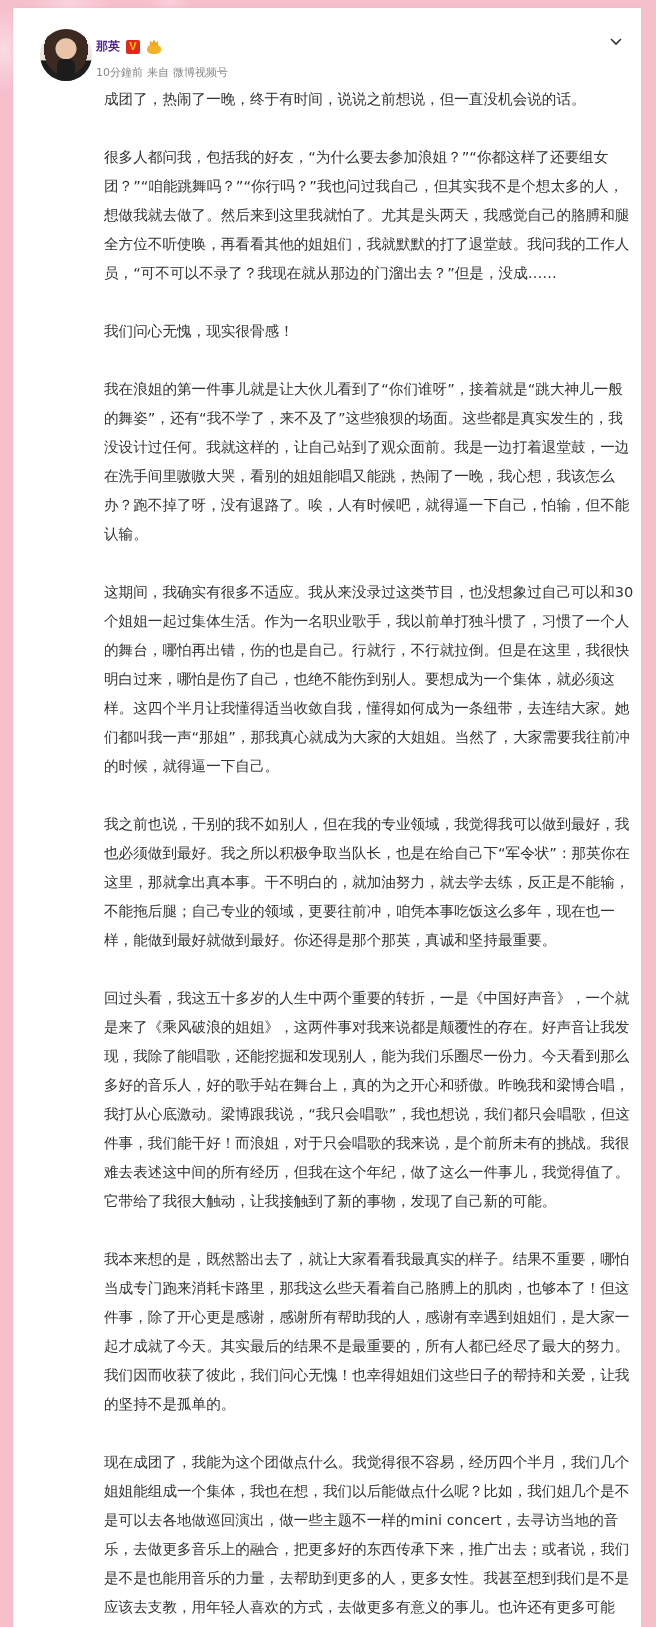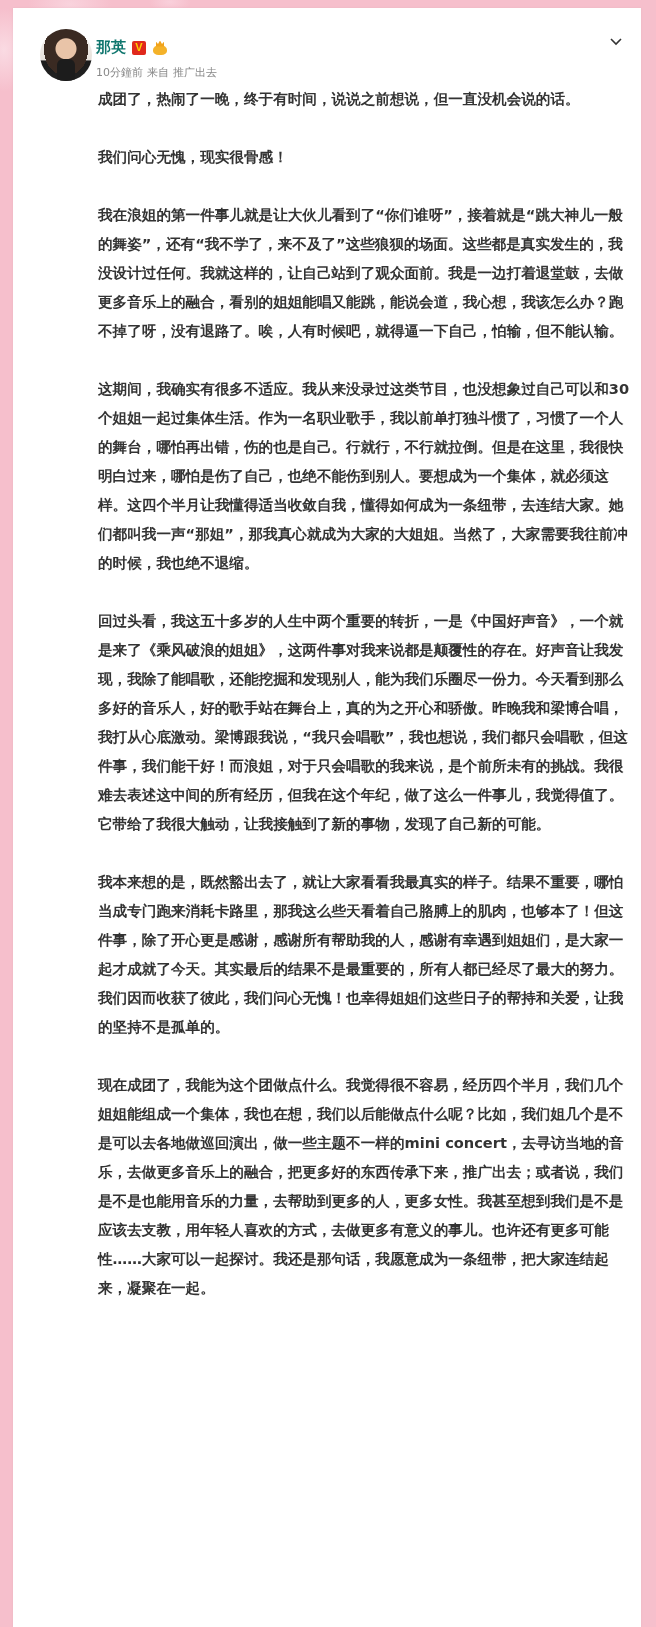--- a/index.html
+++ b/index.html
@@ -29,21 +29,21 @@
       linear-gradient(180deg,#f4f1ee 0%, #e8e2dc 60%, #1b1b1b 61%, #222 100%);
     overflow:hidden;
   }
   .avatar::after {
     content:""; position:absolute; left:17px; top:30px; width:18px; height:22px;
     background:#1c1c1c; border-radius:6px 6px 0 0;
   }
   .header-name {
     position:absolute; left:83px; top:30px; display:flex; align-items:center; gap:6px;
   }
-  .name { font-size:15px; font-weight:bold; color:#0f766e; }
+  .name { font-size:12px; font-weight:bold; color:#4c1d95; }
   .v-badge {
     width:14px; height:14px; background:#e0281c; color:#ffcc00; font-size:11px; font-weight:bold;
     display:flex; align-items:center; justify-content:center; line-height:1; border-radius:2px;
     font-family:"Liberation Sans",sans-serif;
   }
   .crown-badge {
     width:16px; height:14px; position:relative;
   }
   .crown-badge::before {
     content:""; position:absolute; left:1px; top:4px; width:14px; height:10px; border-radius:50% 50% 40% 40%;
@@ -57,50 +57,52 @@
     position:absolute; left:83px; top:57px; font-size:11px; color:#888;
     display:flex; gap:4px;
   }
   .chevron {
     position:absolute; left:596px; top:27px; width:14px; height:14px;
   }
   .content {
     position:absolute; left:83px; top:76px; width:540px;
     font-size:14.6px; line-height:29px; color:#333;
   }
-  .content p { margin:0 0 29px 2px; word-break:break-all;font-weight:bold; }
+  .content p { margin:0 0 29px 8px; word-break:break-all; }
   .content p:last-child { margin-bottom:0; }
 </style>
 </head>
 <body>
 
 <div class="bg-deco"></div>
 
 <div class="card">
   <div class="avatar"></div>
 
   <div class="header-name">
     <span class="name">那英</span>
     <span class="v-badge">V</span>
     <span class="crown-badge"></span>
   </div>
 
   <div class="meta">
     <span>10分鐘前</span>
     <span>来自</span>
-    <span>推广出去</span>
+    <span>微博视频号</span>
   </div>
 
   <svg class="chevron" viewBox="0 0 14 14">
     <polyline points="2,4 7,9 12,4" fill="none" stroke="#333" stroke-width="1.6"></polyline>
   </svg>
 
   <div class="content">
     <p>成团了，热闹了一晚，终于有时间，说说之前想说，但一直没机会说的话。</p>
+    <p>很多人都问我，包括我的好友，“为什么要去参加浪姐？”“你都这样了还要组女团？”“咱能跳舞吗？”“你行吗？”我也问过我自己，但其实我不是个想太多的人，想做我就去做了。然后来到这里我就怕了。尤其是头两天，我感觉自己的胳膊和腿全方位不听使唤，再看看其他的姐姐们，我就默默的打了退堂鼓。我问我的工作人员，“可不可以不录了？我现在就从那边的门溜出去？”但是，没成……</p>
     <p>我们问心无愧，现实很骨感！</p>
-    <p>我在浪姐的第一件事儿就是让大伙儿看到了“你们谁呀”，接着就是“跳大神儿一般的舞姿”，还有“我不学了，来不及了”这些狼狈的场面。这些都是真实发生的，我没设计过任何。我就这样的，让自己站到了观众面前。我是一边打着退堂鼓，去做更多音乐上的融合，看别的姐姐能唱又能跳，能说会道，我心想，我该怎么办？跑不掉了呀，没有退路了。唉，人有时候吧，就得逼一下自己，怕输，但不能认输。</p>
-    <p>这期间，我确实有很多不适应。我从来没录过这类节目，也没想象过自己可以和30个姐姐一起过集体生活。作为一名职业歌手，我以前单打独斗惯了，习惯了一个人的舞台，哪怕再出错，伤的也是自己。行就行，不行就拉倒。但是在这里，我很快明白过来，哪怕是伤了自己，也绝不能伤到别人。要想成为一个集体，就必须这样。这四个半月让我懂得适当收敛自我，懂得如何成为一条纽带，去连结大家。她们都叫我一声“那姐”，那我真心就成为大家的大姐姐。当然了，大家需要我往前冲的时候，我也绝不退缩。</p>
+    <p>我在浪姐的第一件事儿就是让大伙儿看到了“你们谁呀”，接着就是“跳大神儿一般的舞姿”，还有“我不学了，来不及了”这些狼狈的场面。这些都是真实发生的，我没设计过任何。我就这样的，让自己站到了观众面前。我是一边打着退堂鼓，一边在洗手间里嗷嗷大哭，看别的姐姐能唱又能跳，热闹了一晚，我心想，我该怎么办？跑不掉了呀，没有退路了。唉，人有时候吧，就得逼一下自己，怕输，但不能认输。</p>
+    <p>这期间，我确实有很多不适应。我从来没录过这类节目，也没想象过自己可以和30个姐姐一起过集体生活。作为一名职业歌手，我以前单打独斗惯了，习惯了一个人的舞台，哪怕再出错，伤的也是自己。行就行，不行就拉倒。但是在这里，我很快明白过来，哪怕是伤了自己，也绝不能伤到别人。要想成为一个集体，就必须这样。这四个半月让我懂得适当收敛自我，懂得如何成为一条纽带，去连结大家。她们都叫我一声“那姐”，那我真心就成为大家的大姐姐。当然了，大家需要我往前冲的时候，就得逼一下自己。</p>
+    <p>我之前也说，干别的我不如别人，但在我的专业领域，我觉得我可以做到最好，我也必须做到最好。我之所以积极争取当队长，也是在给自己下“军令状”：那英你在这里，那就拿出真本事。干不明白的，就加油努力，就去学去练，反正是不能输，不能拖后腿；自己专业的领域，更要往前冲，咱凭本事吃饭这么多年，现在也一样，能做到最好就做到最好。你还得是那个那英，真诚和坚持最重要。</p>
     <p>回过头看，我这五十多岁的人生中两个重要的转折，一是《中国好声音》，一个就是来了《乘风破浪的姐姐》，这两件事对我来说都是颠覆性的存在。好声音让我发现，我除了能唱歌，还能挖掘和发现别人，能为我们乐圈尽一份力。今天看到那么多好的音乐人，好的歌手站在舞台上，真的为之开心和骄傲。昨晚我和梁博合唱，我打从心底激动。梁博跟我说，“我只会唱歌”，我也想说，我们都只会唱歌，但这件事，我们能干好！而浪姐，对于只会唱歌的我来说，是个前所未有的挑战。我很难去表述这中间的所有经历，但我在这个年纪，做了这么一件事儿，我觉得值了。它带给了我很大触动，让我接触到了新的事物，发现了自己新的可能。</p>
     <p>我本来想的是，既然豁出去了，就让大家看看我最真实的样子。结果不重要，哪怕当成专门跑来消耗卡路里，那我这么些天看着自己胳膊上的肌肉，也够本了！但这件事，除了开心更是感谢，感谢所有帮助我的人，感谢有幸遇到姐姐们，是大家一起才成就了今天。其实最后的结果不是最重要的，所有人都已经尽了最大的努力。我们因而收获了彼此，我们问心无愧！也幸得姐姐们这些日子的帮持和关爱，让我的坚持不是孤单的。</p>
     <p>现在成团了，我能为这个团做点什么。我觉得很不容易，经历四个半月，我们几个姐姐能组成一个集体，我也在想，我们以后能做点什么呢？比如，我们姐几个是不是可以去各地做巡回演出，做一些主题不一样的mini concert，去寻访当地的音乐，去做更多音乐上的融合，把更多好的东西传承下来，推广出去；或者说，我们是不是也能用音乐的力量，去帮助到更多的人，更多女性。我甚至想到我们是不是应该去支教，用年轻人喜欢的方式，去做更多有意义的事儿。也许还有更多可能性……大家可以一起探讨。我还是那句话，我愿意成为一条纽带，把大家连结起来，凝聚在一起。</p>
 
   </div>
 </div>
 
 </body></html>

